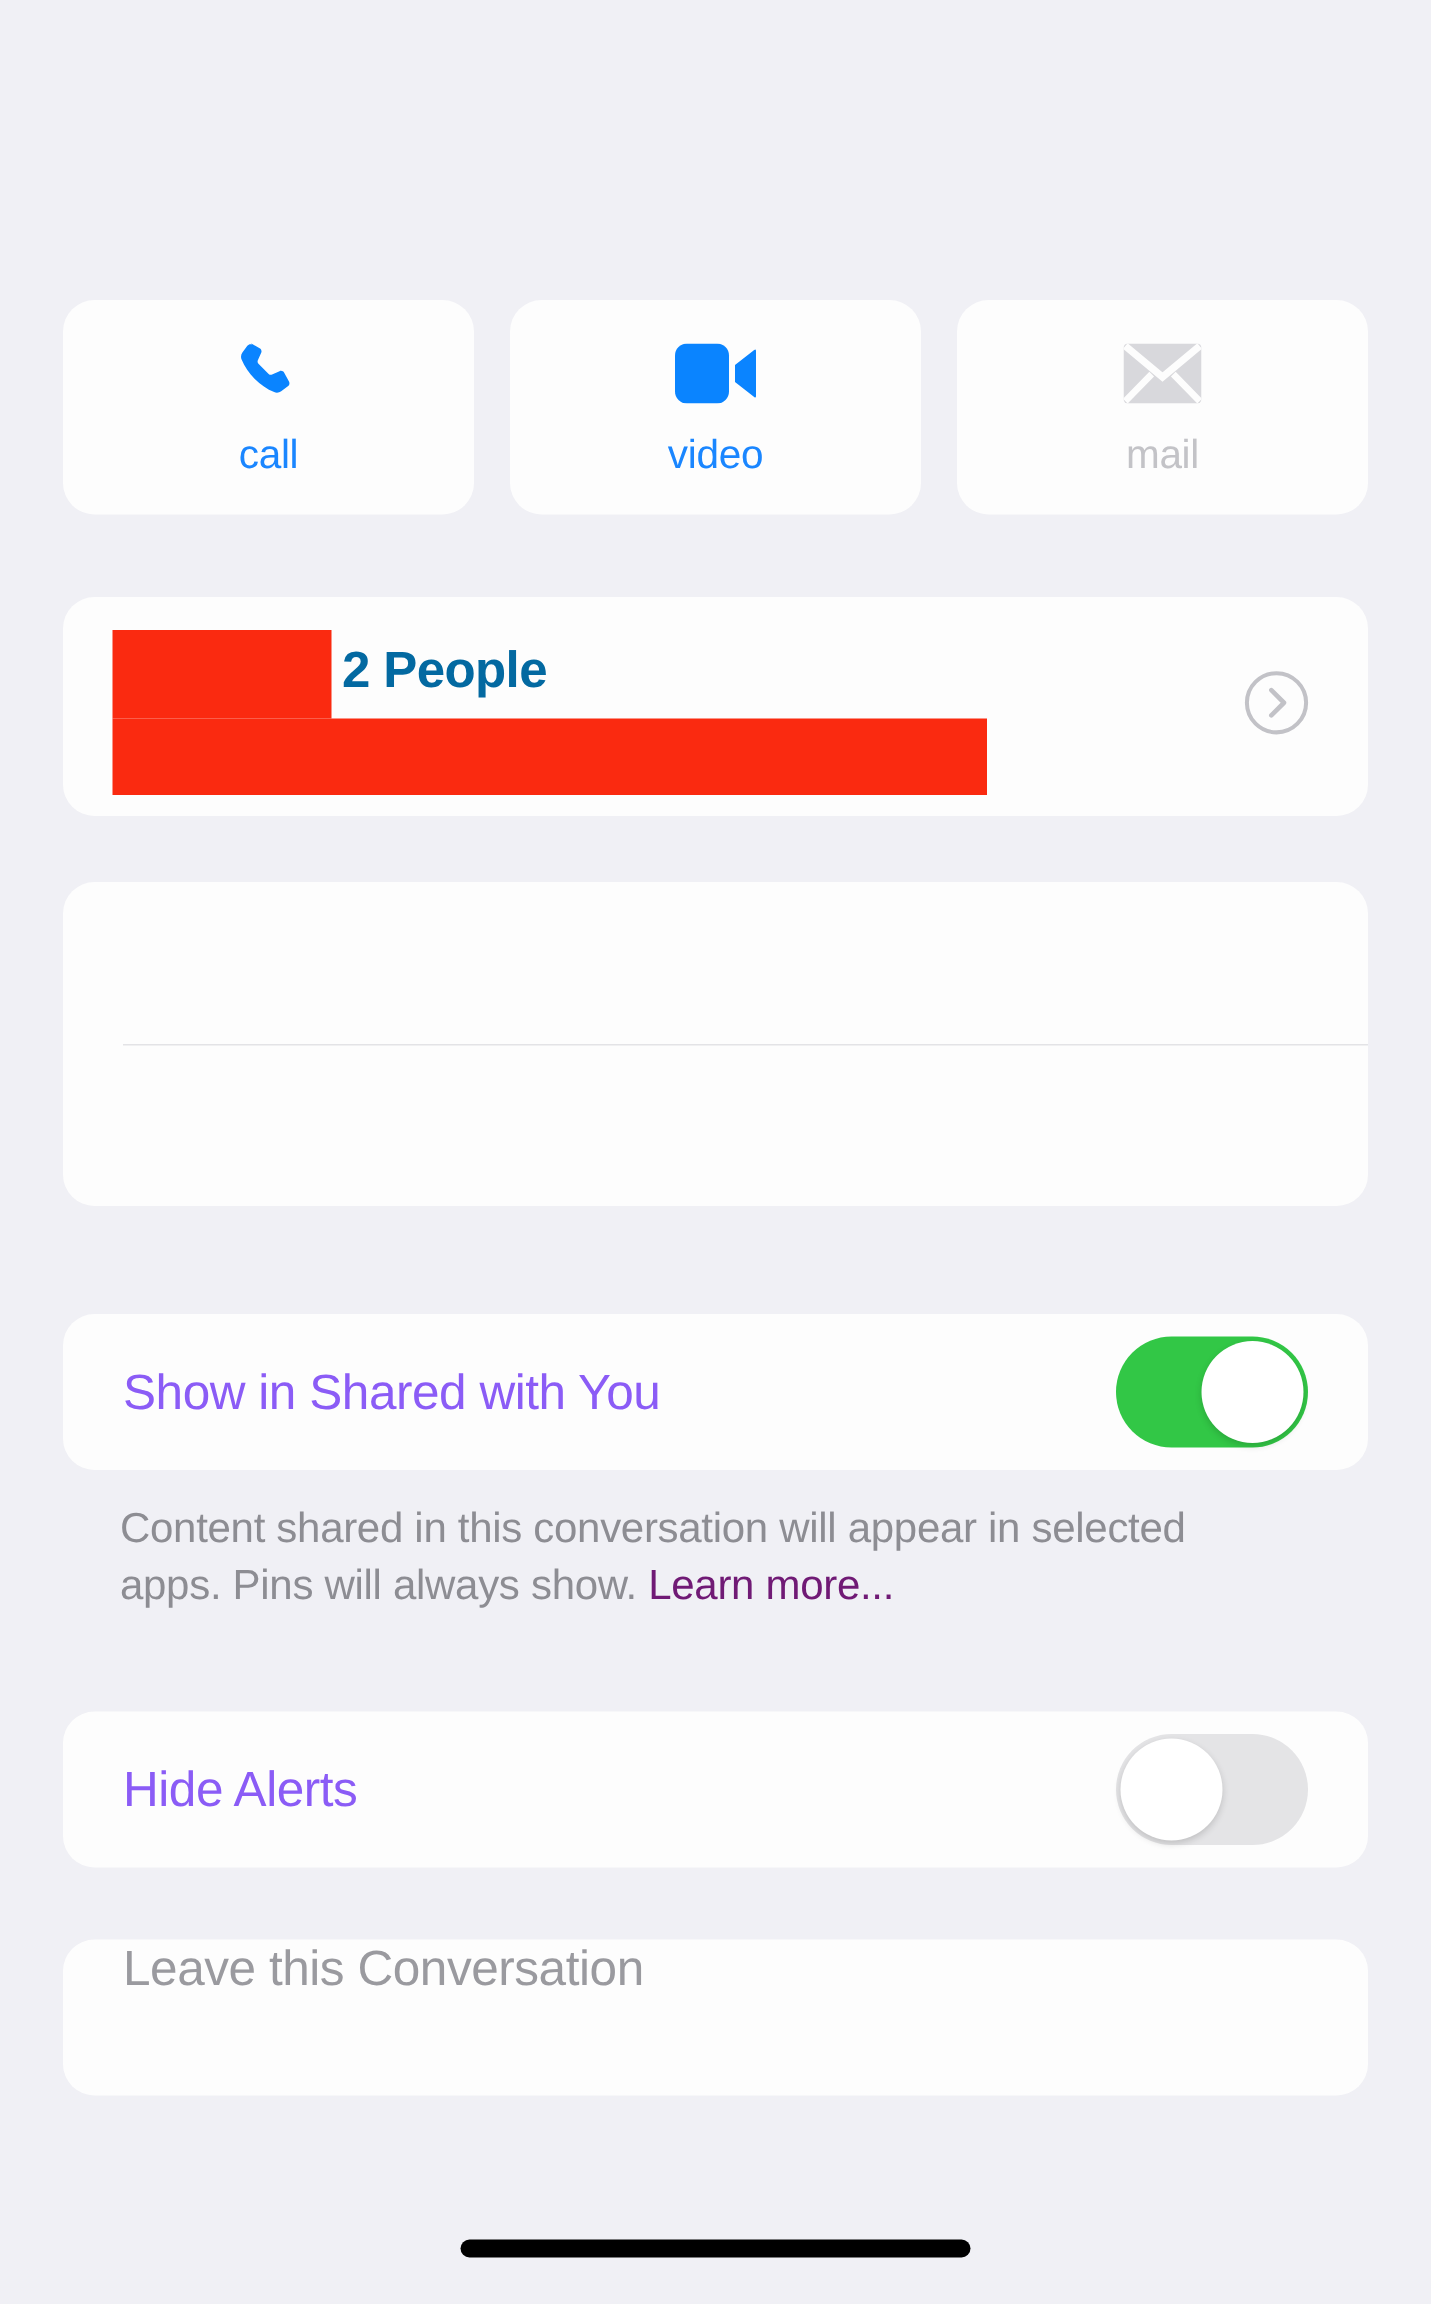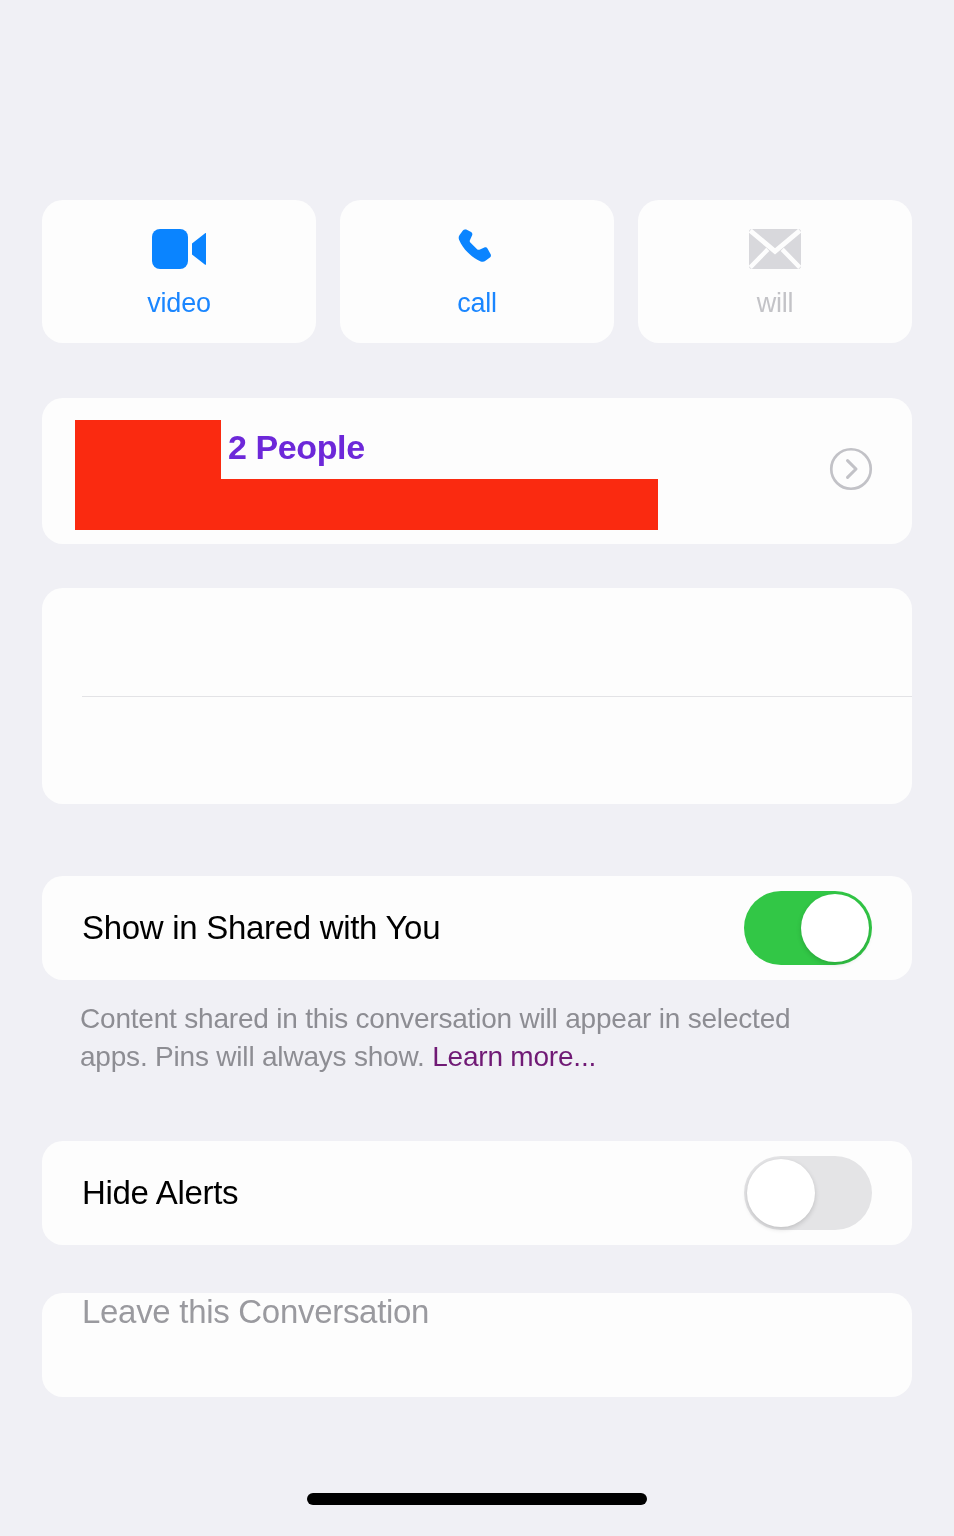--- a/index.html
+++ b/index.html
@@ -144,21 +144,21 @@
     top: 50%;
     transform: translateY(-50%);
   }
 
   .people-name {
     position: absolute;
     left: 228px;
     top: 428px;
     font-size: 34px;
     font-weight: bold;
-    color: #6d28d9;
+    color: #0369a1;
     letter-spacing: -0.4px;
     z-index: 3;
   }
 
   .people-redact-a {
     position: absolute;
     left: 75px;
     top: 420px;
     width: 146px;
     height: 59px;
@@ -209,21 +209,21 @@
     top: 876px;
     height: 104px;
     display: flex;
     align-items: center;
     justify-content: space-between;
     padding: 0 40px;
   }
 
   .row-label {
     font-size: 33px;
-    color: #000000;
+    color: #8b5cf6;
     letter-spacing: -0.3px;
   }
 
   
   .toggle {
     width: 128px;
     height: 74px;
     border-radius: 37px;
     position: relative;
     flex: none;
@@ -298,49 +298,49 @@
     background: #000000;
   }
 </style>
 </head>
 <body>
 
 <div class="screen">
 
 
   <div class="action-row">
+
+    <div class="action-btn">
+      <span class="action-icon">
+        <svg width="48" height="48" viewBox="0 0 24 24" fill="#0a84ff">
+          <path d="M6.6 2.4c-.55-.3-1.25-.15-1.65.37L3.3 5.0c-.5.68-.6 1.57-.27 2.35 1.0 2.35 2.5 4.55 4.4 6.45 1.9 1.9 4.1 3.4 6.45 4.4.78.33 1.67.23 2.35-.27l2.23-1.65c.52-.4.67-1.1.37-1.65l-1.6-2.9c-.3-.55-.98-.78-1.55-.52l-2.5 1.12c-.38.17-.82.1-1.13-.2l-3.4-3.4c-.3-.3-.38-.75-.2-1.13l1.12-2.5c.26-.57.03-1.25-.52-1.55l-2.9-1.6z"></path>
+        </svg>
+      </span>
+      <span class="action-label">call</span>
+    </div>
 
     <div class="action-btn">
       <span class="action-icon">
         <svg width="54" height="40" viewBox="0 0 27 20" fill="#0a84ff">
           <rect x="0" y="0" width="18" height="20" rx="4"></rect>
           <path d="M20 7.2 L26.4 2.2 C26.9 1.8 27 2.1 27 2.6 V17.4 C27 17.9 26.9 18.2 26.4 17.8 L20 12.8 Z"></path>
         </svg>
       </span>
       <span class="action-label">video</span>
     </div>
 
-    <div class="action-btn">
-      <span class="action-icon">
-        <svg width="48" height="48" viewBox="0 0 24 24" fill="#0a84ff">
-          <path d="M6.6 2.4c-.55-.3-1.25-.15-1.65.37L3.3 5.0c-.5.68-.6 1.57-.27 2.35 1.0 2.35 2.5 4.55 4.4 6.45 1.9 1.9 4.1 3.4 6.45 4.4.78.33 1.67.23 2.35-.27l2.23-1.65c.52-.4.67-1.1.37-1.65l-1.6-2.9c-.3-.55-.98-.78-1.55-.52l-2.5 1.12c-.38.17-.82.1-1.13-.2l-3.4-3.4c-.3-.3-.38-.75-.2-1.13l1.12-2.5c.26-.57.03-1.25-.52-1.55l-2.9-1.6z"></path>
-        </svg>
-      </span>
-      <span class="action-label">call</span>
-    </div>
-
     <div class="action-btn disabled">
       <span class="action-icon">
         <svg width="52" height="40" viewBox="0 0 26 20">
           <rect x="0" y="0" width="26" height="20" rx="1.5" fill="#d8d8dc"></rect>
           <path d="M0.6 0.8 L13 11.2 L25.4 0.8" fill="none" stroke="#fdfdfd" stroke-width="2.4"></path>
           <path d="M0.6 19.2 L9.4 10.2 M25.4 19.2 L16.6 10.2" fill="none" stroke="#fdfdfd" stroke-width="2.2"></path>
         </svg>
       </span>
-      <span class="action-label">will</span>
+      <span class="action-label">mail</span>
     </div>
 
   </div>
 
   <div class="card people-card">
     <span class="people-chevron">
       <svg width="46" height="46" viewBox="0 0 24 24">
         <circle cx="12" cy="12" r="10.3" fill="none" stroke="#c2c2c7" stroke-width="1.4"></circle>
         <path d="M10.2 7.6 L14.6 12 L10.2 16.4" fill="none" stroke="#c2c2c7" stroke-width="1.6" stroke-linecap="round" stroke-linejoin="round"></path>
       </svg>

